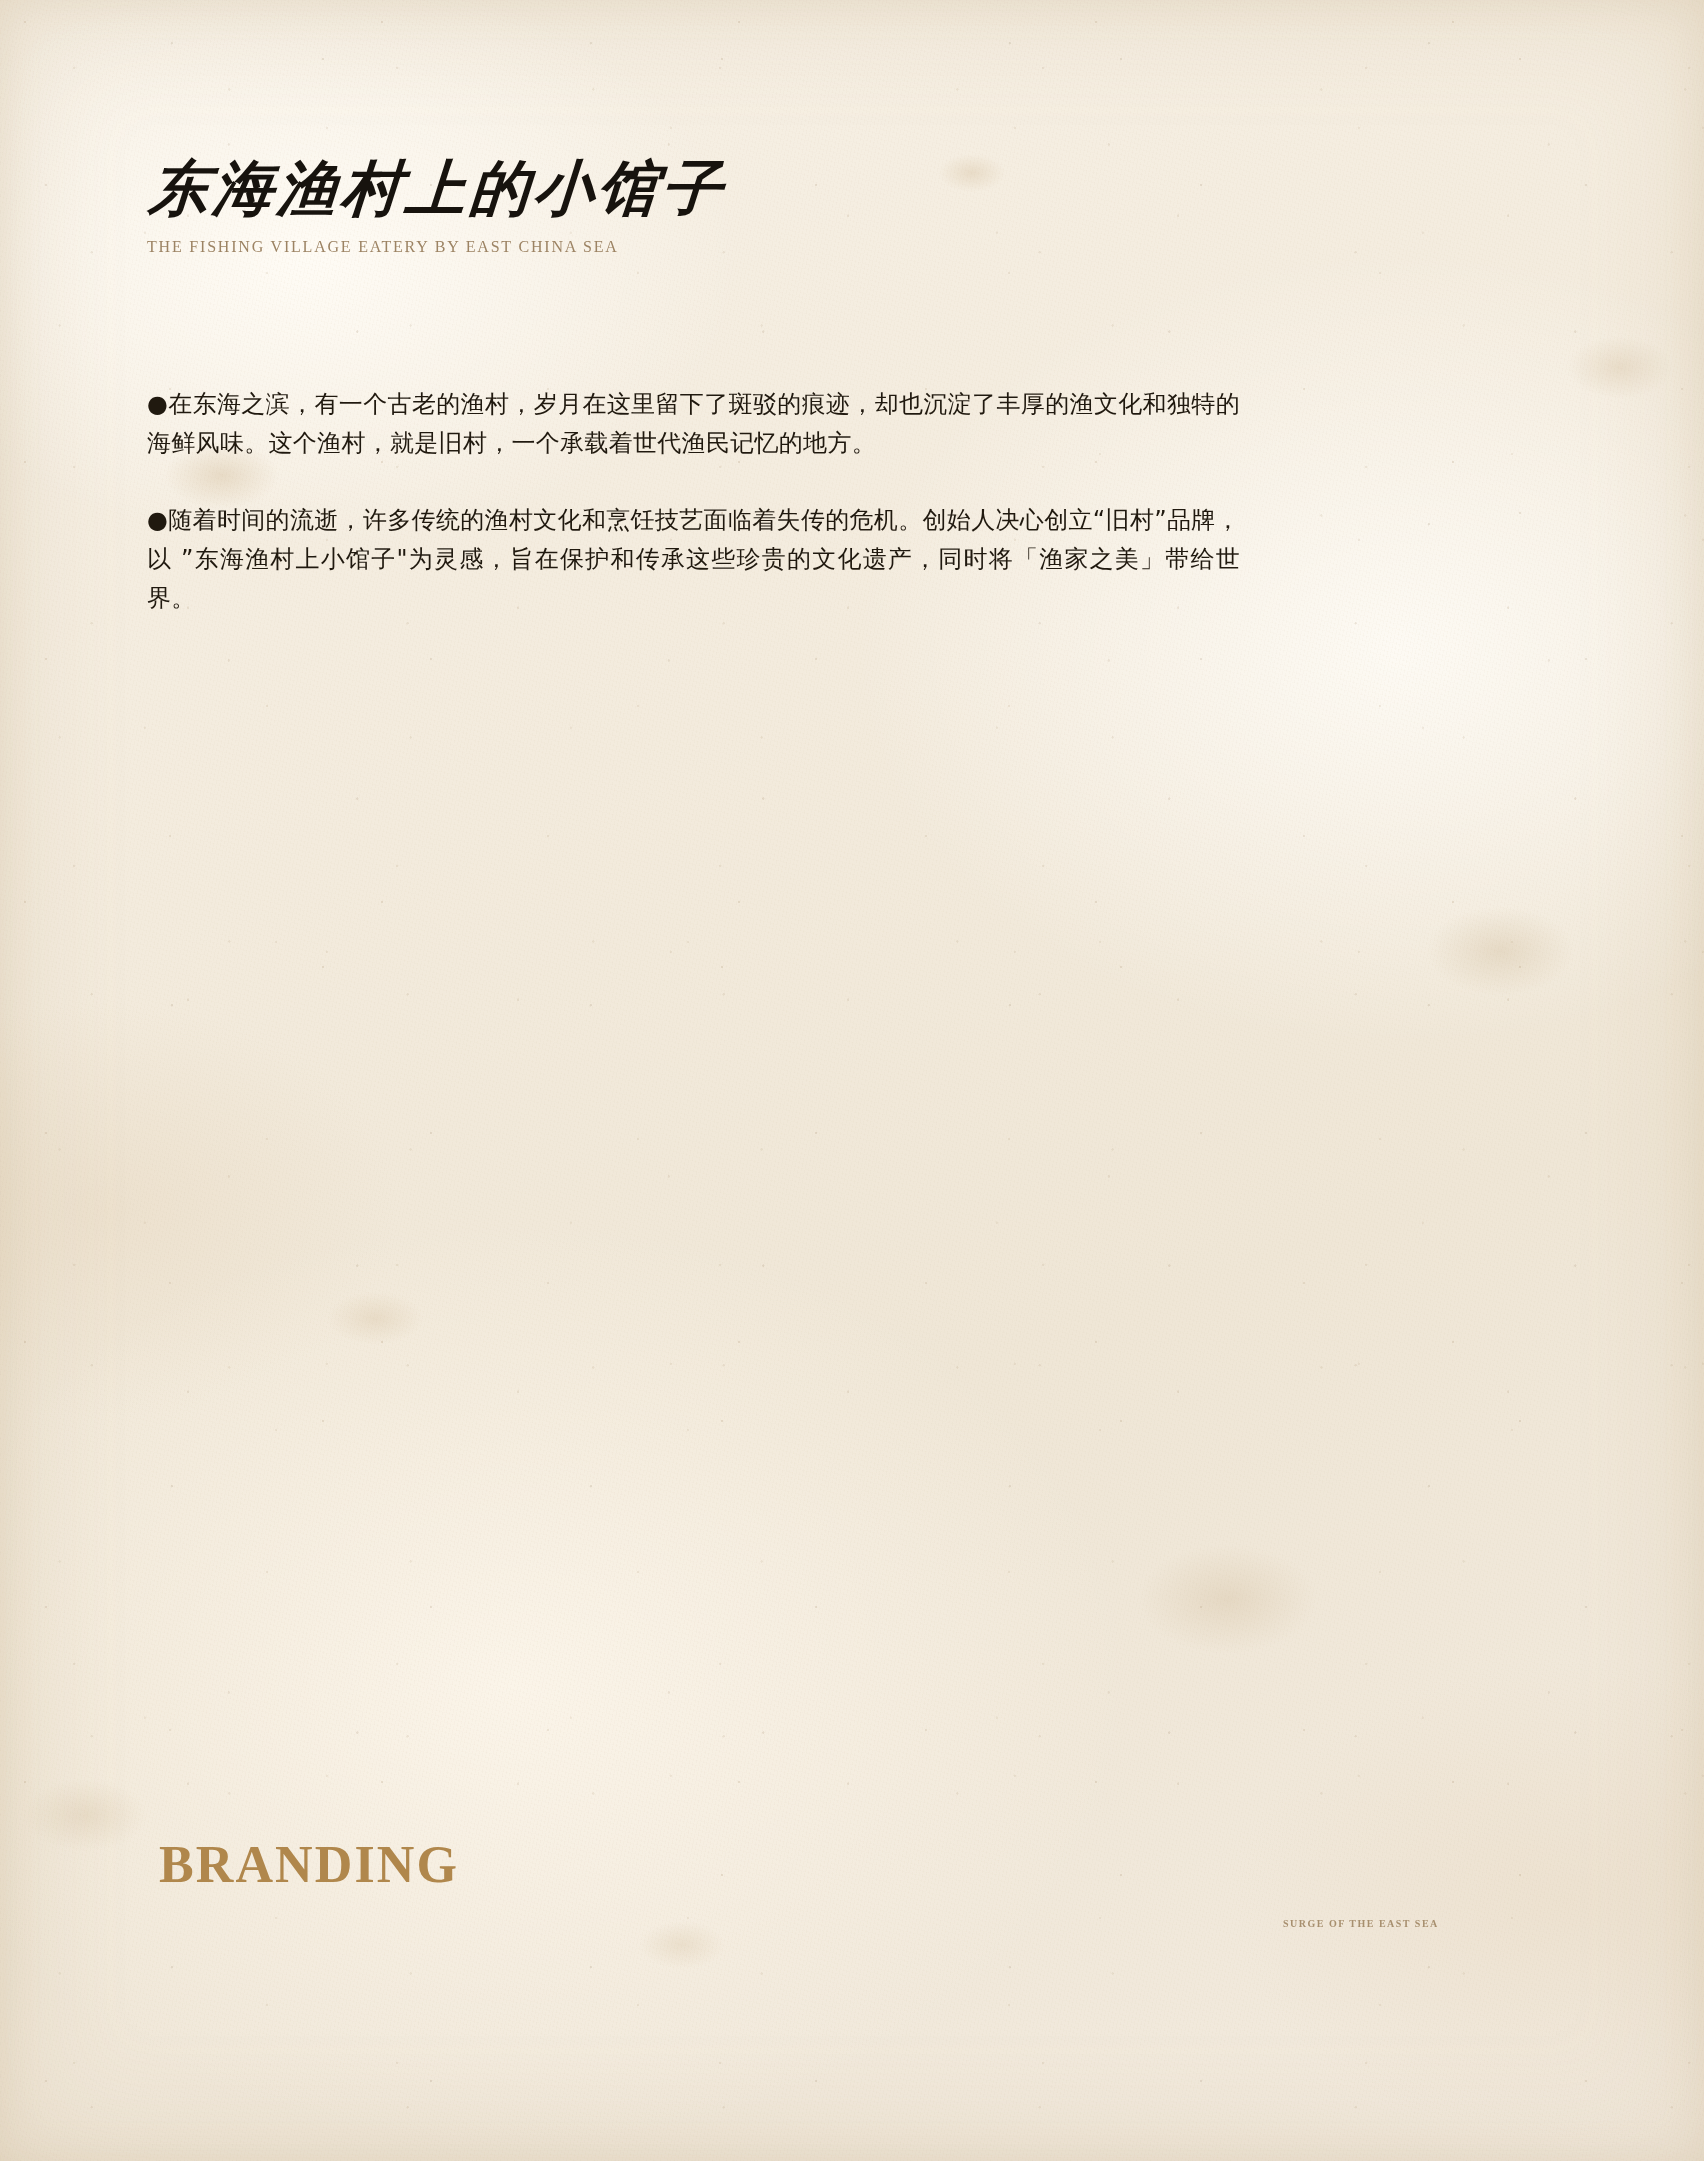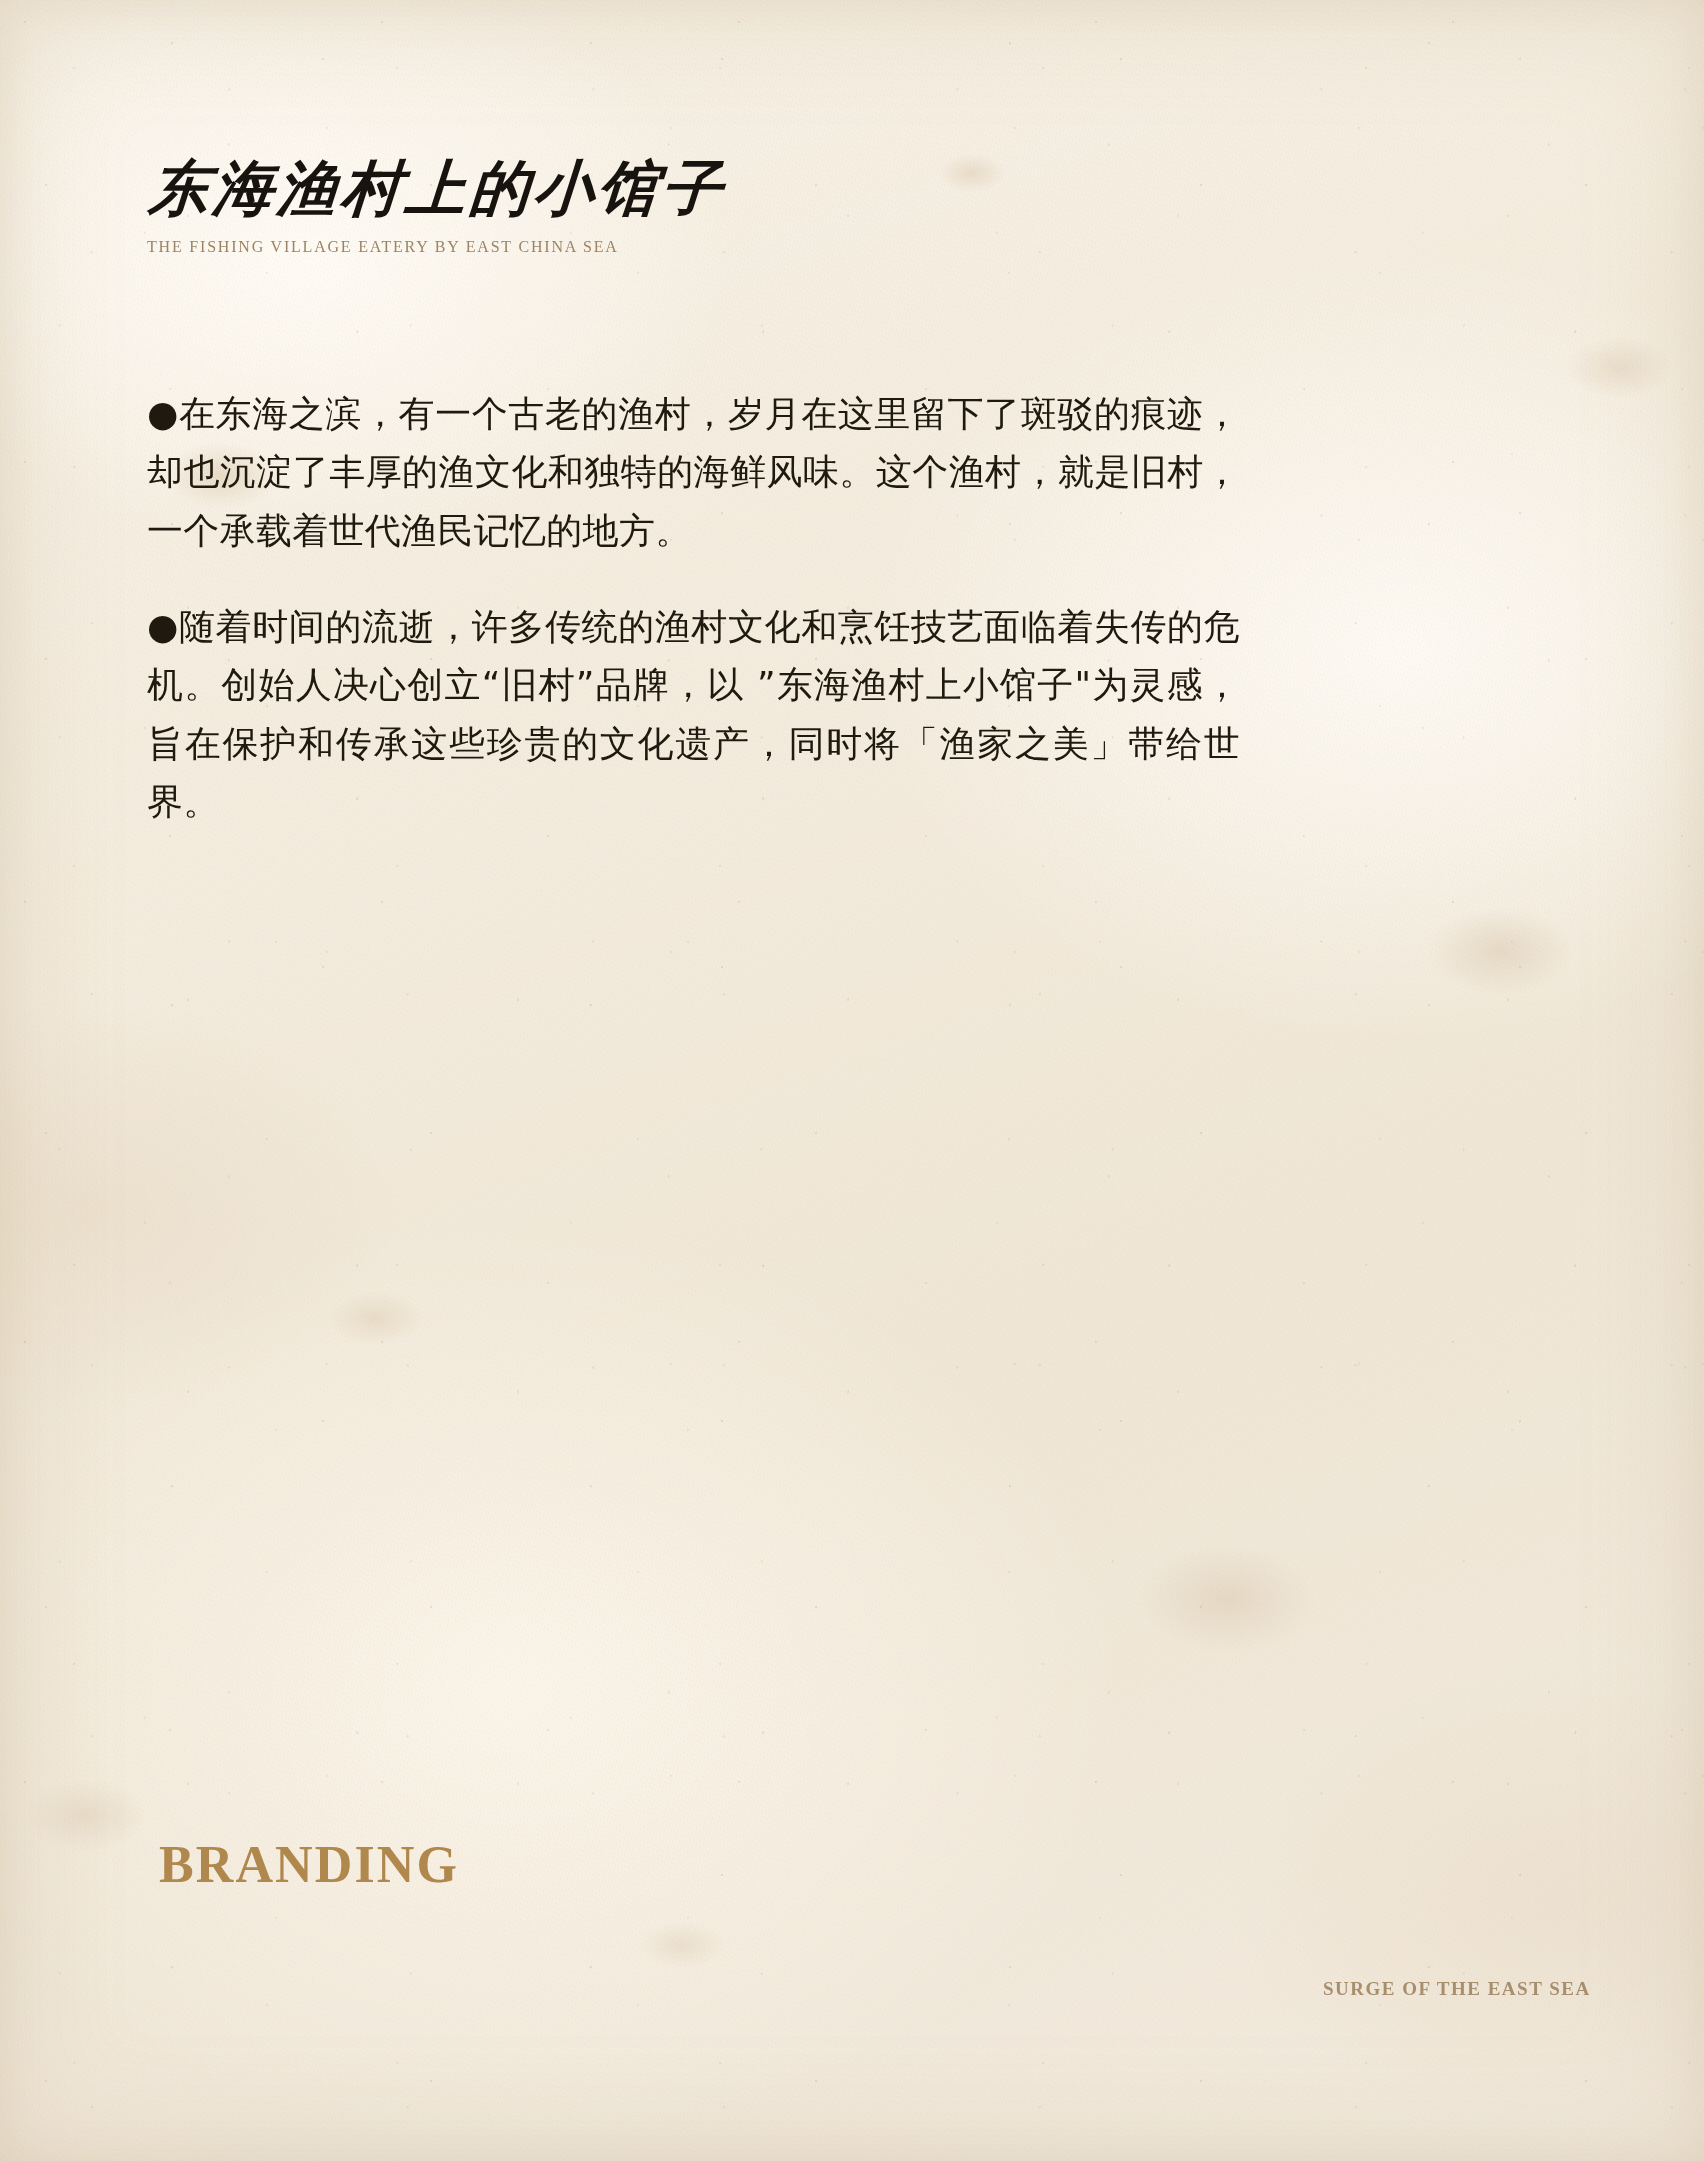--- a/index.html
+++ b/index.html
@@ -118,21 +118,21 @@
   }
 
   .body-block {
     position: absolute;
     left: 147px;
     top: 385px;
     width: 1093px;
   }
   .para {
     font-family: "DejaVu Sans", "Liberation Sans", sans-serif;
-    font-size: 36px;
+    font-size: 24px;
     line-height: 1.62;
     color: #20190f;
     letter-spacing: 0.3px;
     text-align: justify;
     margin: 0 0 38px 0;
   }
   .para:last-child { margin-bottom: 12px; }
 
   .footer-brand {
     position: absolute;
@@ -144,28 +144,27 @@
     line-height: 1.18;
     letter-spacing: 2.1px;
     color: #b0874c;
     text-align: right;
   }
   .footer-brand .line2 { display: block; }
 
   .footer-tag {
     position: absolute;
     left: 1283px;
-    top: 1978px;
+    top: 1918px;
     font-family: "Liberation Serif", serif;
     font-weight: 700;
-    font-size: 19px;
+    font-size: 10px;
     letter-spacing: 1.5px;
     color: #a78f6e;
     white-space: nowrap;
-    margin-left: 40px;
   }
 </style>
 </head>
 <body>
 
 <div class="page">
   <div class="grain fiber"></div>
   <div class="grain blotch"></div>
   <div class="grain speckle"></div>
   <div class="edge-shade"></div>

